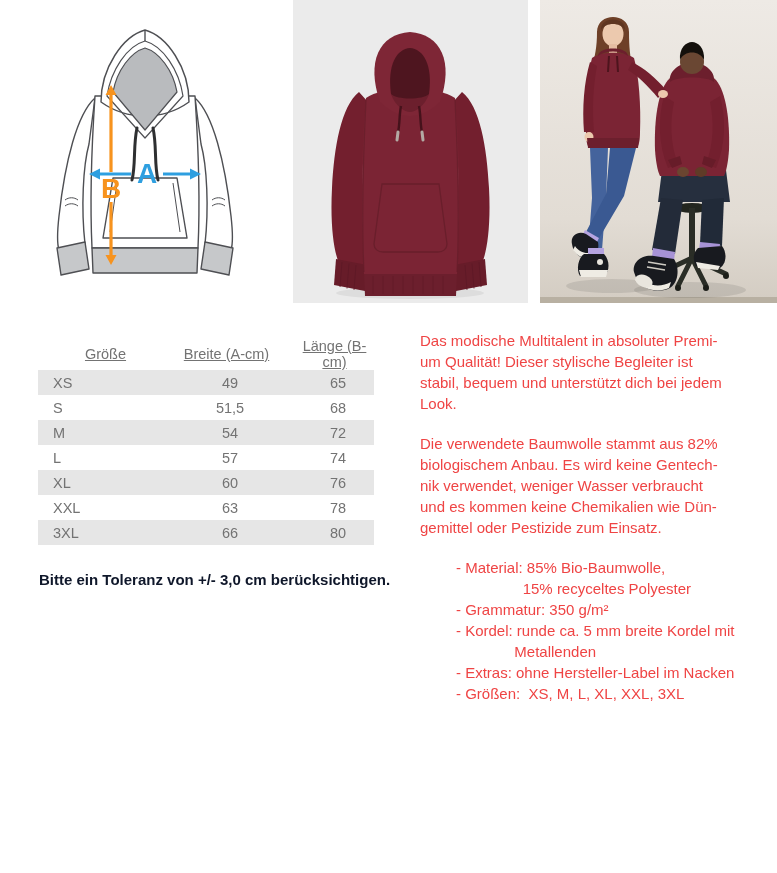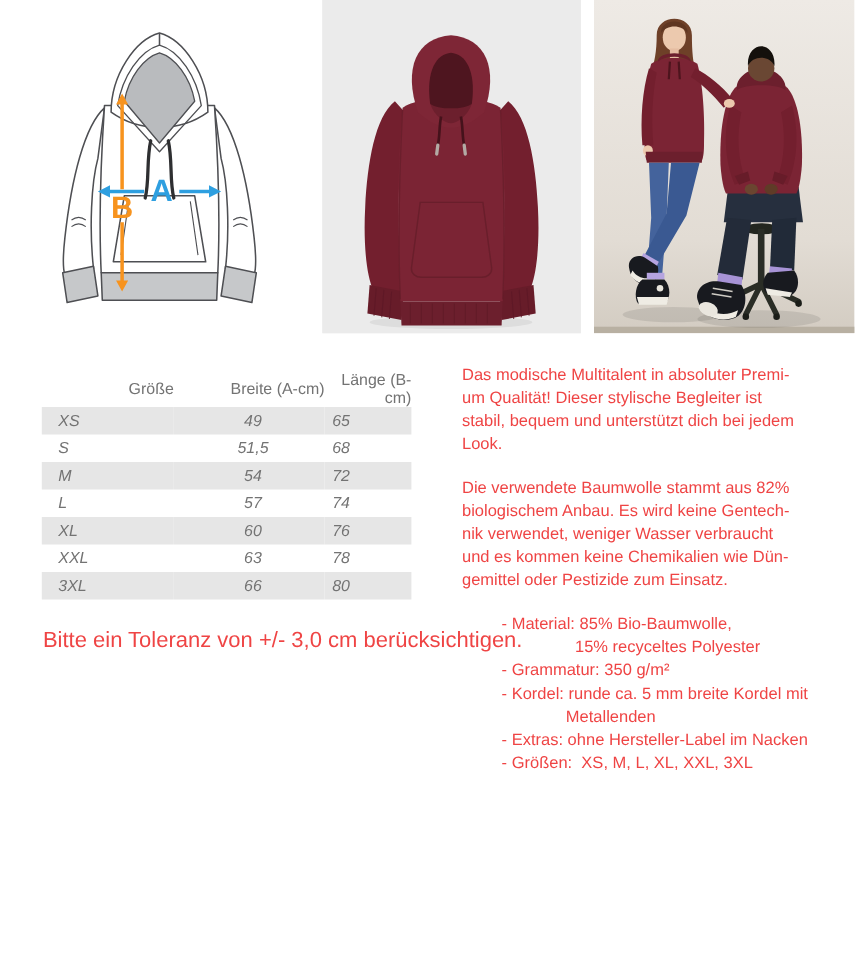--- a/index.html
+++ b/index.html
@@ -15,29 +15,29 @@
   .images-row{position:absolute;left:0;top:0;width:777px;height:303px;display:flex;}
   .panel{height:303px;flex:none;}
   .panel.diagram{width:293px;background:#ffffff;display:flex;align-items:center;justify-content:center;}
   .panel.product{width:235px;background:#ebebeb;}
   .panel.models{width:237px;margin-left:12px;}
   .panel svg{display:block;}
 
   
   .size-table-wrap{position:absolute;left:38px;top:338px;width:336px;}
   table.size-table{width:100%;border-collapse:collapse;font-size:14.5px;color:#737373;}
-  table.size-table th{font-weight:400;text-align:right;height:29px;padding:0;}
-  table.size-table td{height:25px;padding:0;font-style:italic;}
+  table.size-table th{font-weight:400;text-align:center;height:29px;padding:0;text-decoration:underline;}
+  table.size-table td{height:25px;padding:0;}
   .c1{width:105px;padding-left:15px !important;}
   .c2{width:130px;text-align:center;}
-  .c3{width:auto;}
+  .c3{width:auto;text-align:center;}
   td.c2,td.c3{padding-left:7px !important;}
   tbody tr:nth-child(odd){background:#e6e6e6;}
 
-  .tolerance{position:absolute;left:39px;top:571px;font-size:20px;color:#ef4444;}
+  .tolerance{position:absolute;left:39px;top:571px;font-size:15px;color:#0f172a;font-weight:bold;}
 
   
   .description{position:absolute;left:420px;top:330px;width:356px;
     font-size:15px;line-height:21px;color:#ef4444;}
   .description p{margin:0 0 19px 0;white-space:pre-wrap;}
   .description p:last-child{margin-bottom:0;margin-left:36px;}
 </style>
 </head>
 <body>
 

